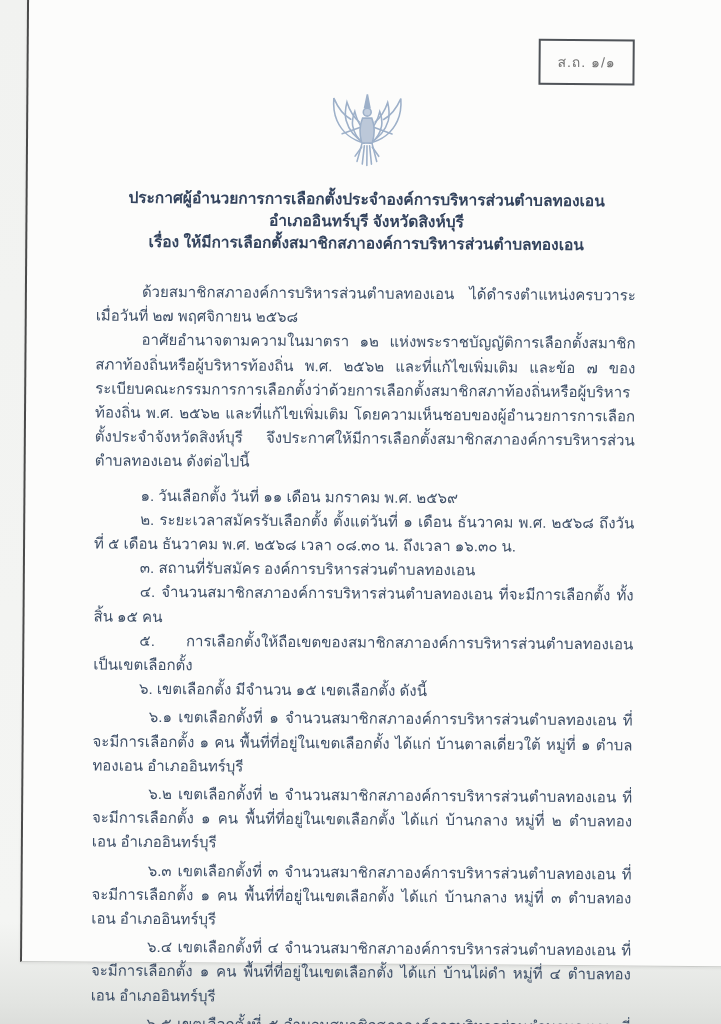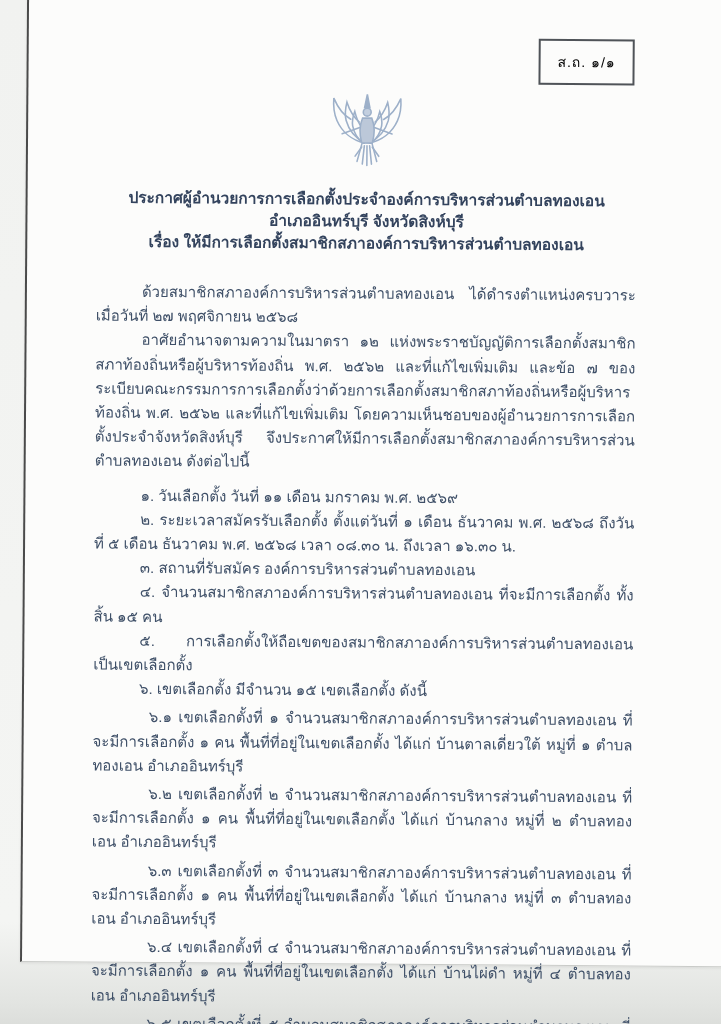--- a/index.html
+++ b/index.html
@@ -38,21 +38,21 @@
     width: 92px;
     height: 42px;
     border: 2px solid #4f5358;
     display: flex;
     align-items: center;
     justify-content: center;
     background: #fcfcfb;
   }
   .stamp-box span {
     font-size: 14px;
-    color: #000000;
+    color: #737373;
     letter-spacing: 1px;
     white-space: nowrap;
   }
   .content {
     position: absolute;
     left: 69px;
     top: 0;
     width: 540px;
     color: #3f5068;
   }

